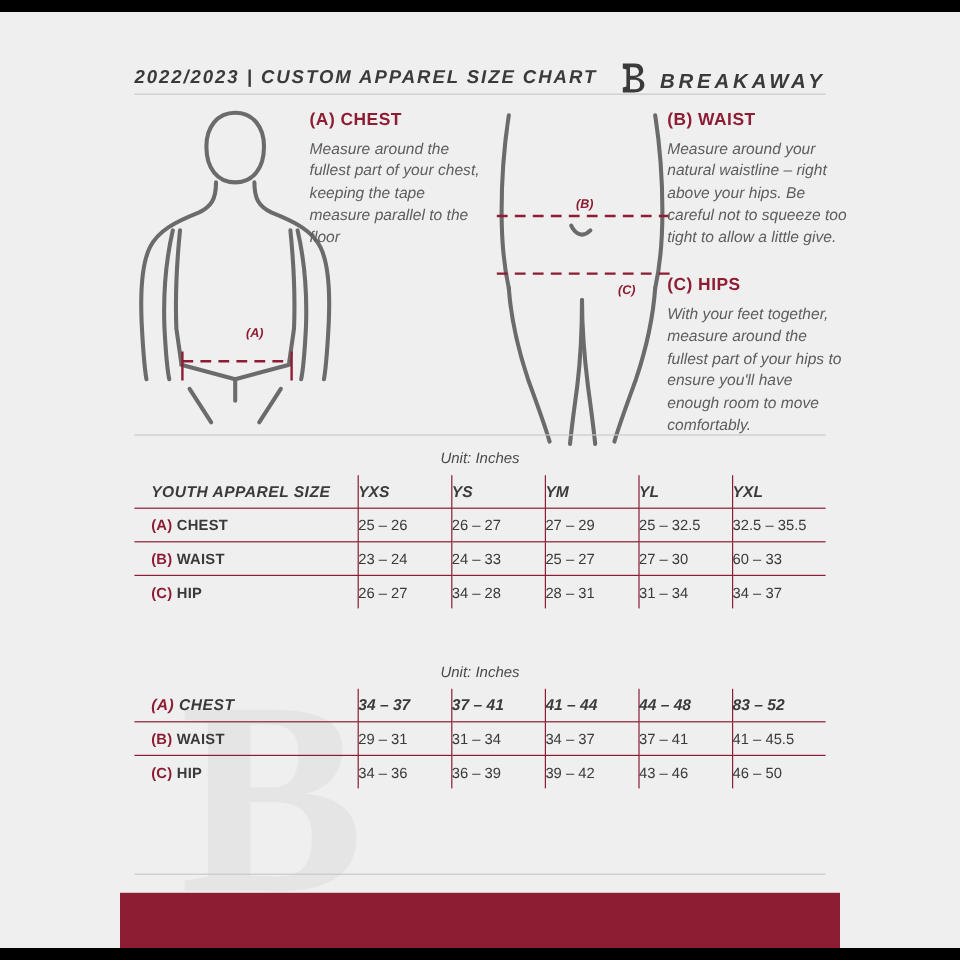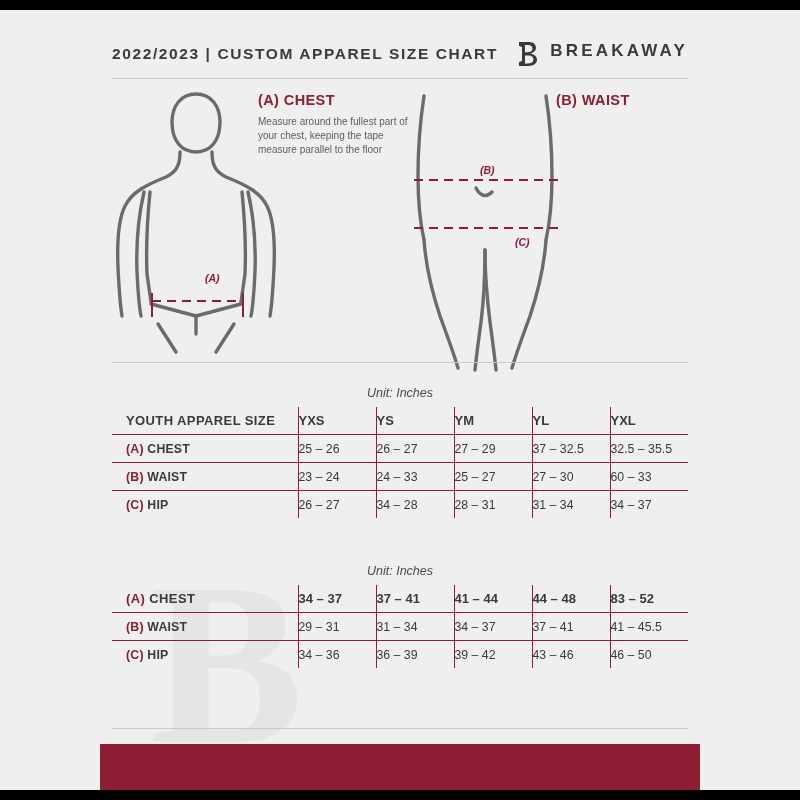--- a/index.html
+++ b/index.html
@@ -33,41 +33,42 @@
     font-size: 230px;
     font-weight: bold;
     color: #e5e5e5;
     font-family: "Liberation Serif", serif;
     line-height: 1;
     user-select: none;
   }
   
   .header {
     position: absolute;
-    left: 0; top: 5px;
+    left: 0; top: 16px;
     width: 800px;
     height: 68px;
     display: flex;
     align-items: center;
+    font-style: italic;
   }
   .header-title {
     position: absolute;
     left: 112px;
     top: 30px;
     font-size: 15.5px;
     font-weight: bold;
     letter-spacing: 1.6px;
     color: #3a3a3a;
   }
   .brand {
     position: absolute;
     right: 112px;
     top: 26px;
     display: flex;
-    align-items: flex-start;
+    align-items: flex-end;
     gap: 12px;
   }
   .brand-mark {
     width: 22px;
     height: 26px;
     position: relative;
   }
   .brand-name {
     font-size: 17px;
     font-weight: bold;
@@ -94,22 +95,23 @@
     width: 150px;
   }
   .callout-title {
     font-size: 14.5px;
     font-weight: bold;
     color: #8c1d33;
     letter-spacing: 0.4px;
     margin-bottom: 7px;
   }
   .callout-body {
-    font-size: 10px;
+    font-size: 13px;
     line-height: 1.42;
+    font-style: italic;
     color: #5d5d5d;
   }
   .lbl {
     position: absolute;
     font-size: 10.5px;
     font-weight: bold;
     color: #8c1d33;
     font-style: italic;
   }
   
@@ -123,21 +125,21 @@
     font-size: 14.5px;
     font-weight: bold;
     color: #3a3a3a;
     letter-spacing: 0.3px;
   }
   .tbl-unit {
     text-align: center;
     font-size: 12.5px;
     font-style: italic;
     color: #4a4a4a;
-    margin-top: 14px;
+    margin-top: 3px;
     margin-bottom: 7px;
   }
   table {
     border-collapse: collapse;
     width: 576px;
     table-layout: fixed;
   }
   table td {
     border: 1px solid #8c1d33;
     height: 27px;
@@ -147,20 +149,21 @@
   }
   table td.rowhead {
     text-align: left;
     padding-left: 14px;
     font-weight: bold;
     letter-spacing: 0.2px;
   }
   table tr:first-child td {
     font-weight: bold;
     font-size: 13px;
+    font-style: italic;
   }
   table tr:first-child td.rowhead {
     font-weight: bold;
     letter-spacing: 0.4px;
   }
   
   table td:first-child { border-left: none; }
   table td:last-child { border-right: none; }
   table tr:first-child td { border-top: none; }
   table tr:last-child td { border-bottom: none; }
@@ -250,22 +253,27 @@
       <div class="lbl" style="left:480px; top:92px;">(B)</div>
       <div class="lbl" style="left:515px; top:164px;">(C)</div>
 
       <div class="callout" style="left:258px; top:20px;">
         <div class="callout-title">(A) CHEST</div>
         <div class="callout-body">Measure around the fullest part of your chest, keeping the tape measure parallel to the floor</div>
       </div>
 
       <div class="callout" style="left:556px; top:20px;">
         <div class="callout-title">(B) WAIST</div>
+        <div class="callout-body">Measure around your natural waistline – right above your hips. Be careful not to squeeze too tight to allow a little give.</div>
       </div>
 
+      <div class="callout" style="left:556px; top:158px;">
+        <div class="callout-title">(C) HIPS</div>
+        <div class="callout-body">With your feet together, measure around the fullest part of your hips to ensure you'll have enough room to move comfortably.</div>
+      </div>
     </div>
 
     <div class="hairline" style="top:352px"></div>
 
     <div class="section" style="top:362px;">
       <div class="tbl-unit">Unit: Inches</div>
       <table>
         <colgroup>
           <col style="width:186px">
             <col style="width:78px">
@@ -281,21 +289,21 @@
             <td>YS</td>
             <td>YM</td>
             <td>YL</td>
             <td>YXL</td>
           </tr>
           <tr>
             <td class="rowhead"><span class="tag">(A)</span> <span>CHEST</span></td>
             <td>25 – 26</td>
             <td>26 – 27</td>
             <td>27 – 29</td>
-            <td>37 – 32.5</td>
+            <td>25 – 32.5</td>
             <td>32.5 – 35.5</td>
           </tr>
           <tr>
             <td class="rowhead"><span class="tag">(B)</span> <span>WAIST</span></td>
             <td>23 – 24</td>
             <td>24 – 33</td>
             <td>25 – 27</td>
             <td>27 – 30</td>
             <td>60 – 33</td>
           </tr>

